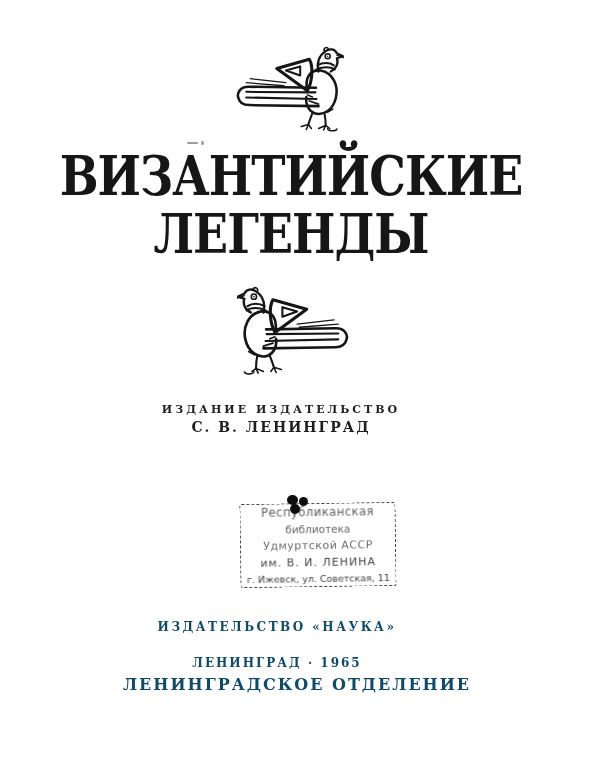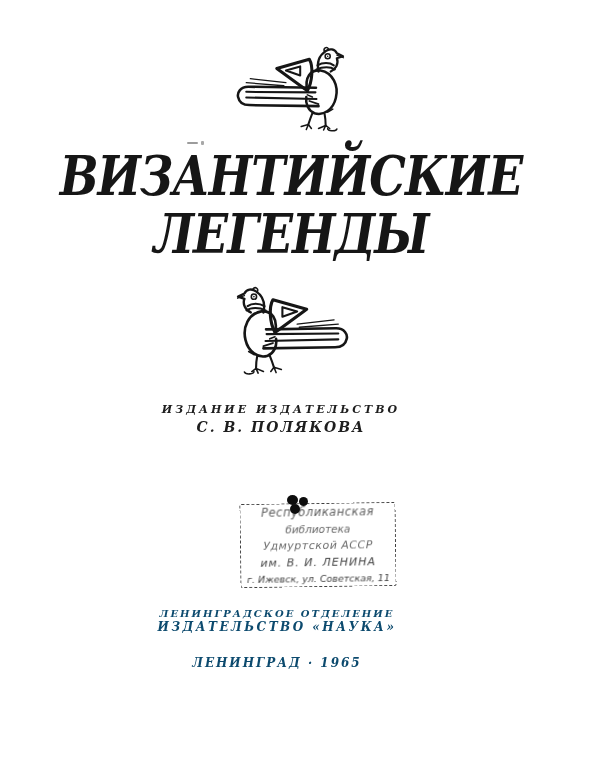--- a/index.html
+++ b/index.html
@@ -3,21 +3,20 @@
 <meta charset="utf-8">
 <style>
   html,body{margin:0;padding:0;background:#e8e8e8;}
   .page{
     position:relative;
     width:600px;height:773px;
     background:#ffffff;
     overflow:hidden;
     font-family:"DejaVu Serif", serif;
     color:#1a1a1a;
-    font-style:italic;
   }
 
   
   .bird{position:absolute;}
   .bird svg{display:block;width:100%;height:auto;}
   .bird-mid{transform:scaleX(-1);}
 
   
   .pencil-dash{position:absolute;left:187px;top:142px;width:11px;height:2px;
     background:#9c9c9c;filter:blur(.4px);border-radius:1px;}
@@ -59,21 +58,21 @@
 
   .ink-dot{position:absolute;background:#0d0d0d;border-radius:50%;filter:blur(.2px);}
   .ink-dot-1{left:287px;top:495px;width:11px;height:10px;}
   .ink-dot-2{left:299px;top:497px;width:9px;height:9px;}
   .ink-dot-3{left:290px;top:504px;width:10px;height:10px;}
 
   
   .imprint-line{position:absolute;left:0;width:554px;text-align:center;
     font-weight:bold;color:#0c4a6e;white-space:nowrap;line-height:1.1;}
   .imprint-1{top:621px;font-size:12px;letter-spacing:2.5px;}
-  .imprint-2{top:608px;font-size:10px;letter-spacing:2px;}
+  .imprint-2{top:676px;font-size:16px;letter-spacing:2px;padding-left:20px;}
   .imprint-3{top:657px;font-size:12px;letter-spacing:2px;}
 </style>
 </head>
 <body>
 
 <svg width="0" height="0" style="position:absolute">
   <defs>
     <g id="bird-shape" fill="none" stroke="#161616" stroke-linecap="round" stroke-linejoin="round">
 
       <path d="M163,86 L30,84 C14,84 8,96 10,104 C12,114 20,120 32,120 L168,122" stroke-width="5"></path>
@@ -123,21 +122,21 @@
   <div class="title-line title-1">ВИЗАНТИЙСКИЕ</div>
   <div class="title-line title-2">ЛЕГЕНДЫ</div>
 
   <div class="bird bird-mid" style="left:236px;top:284px;width:116px;">
     <svg viewBox="0 0 220 172">
         <use href="#bird-shape"></use>
       </svg>
   </div>
 
   <div class="editor-line editor-1">ИЗДАНИЕ ИЗДАТЕЛЬСТВО</div>
-  <div class="editor-line editor-2">С. В. ПОЛЯКОВА</div>
+  <div class="editor-line editor-2">С. В. ЛЕНИНГРАД</div>
 
   <div class="stamp">
     <div class="stamp-l1">Республиканская</div>
     <div class="stamp-l2">библиотека</div>
     <div class="stamp-l3">Удмуртской АССР</div>
     <div class="stamp-l4">им. В. И. ЛЕНИНА</div>
     <div class="stamp-l5">г. Ижевск, ул. Советская, 11</div>
   </div>
 
   <div class="ink-dot ink-dot-1"></div>

